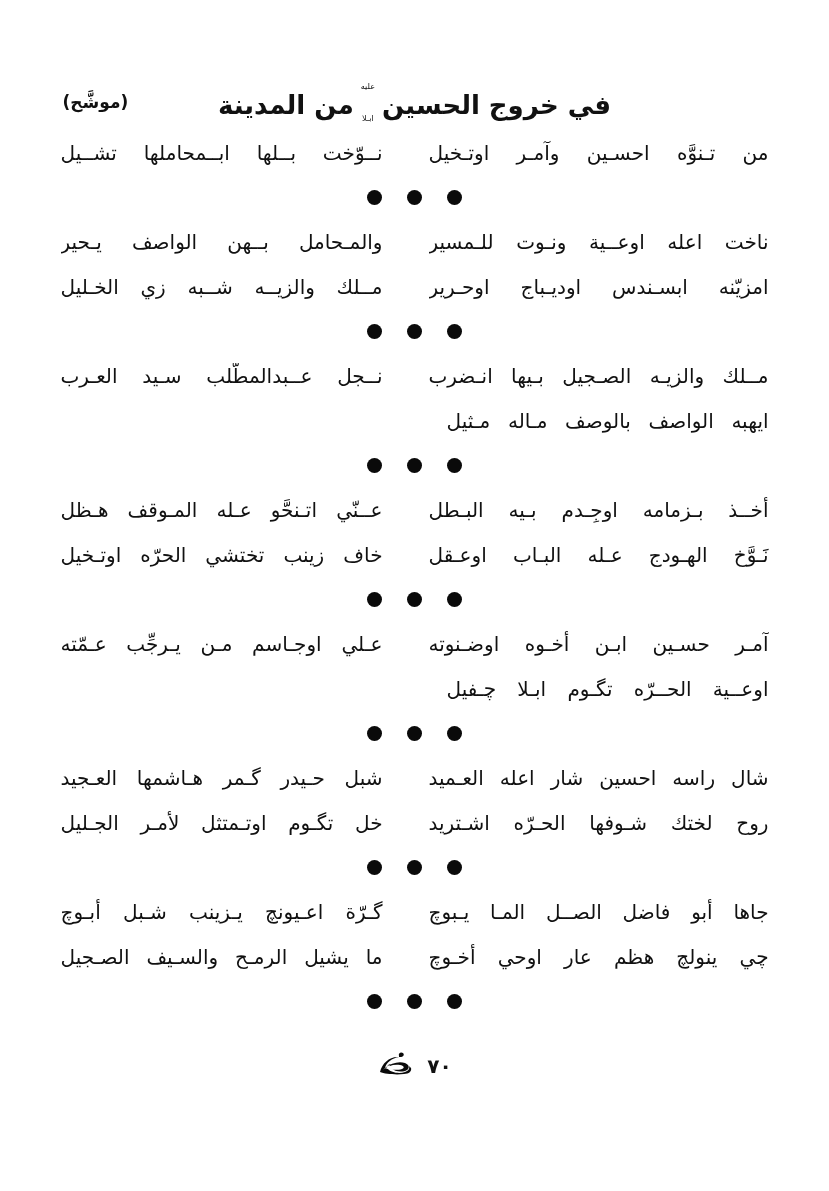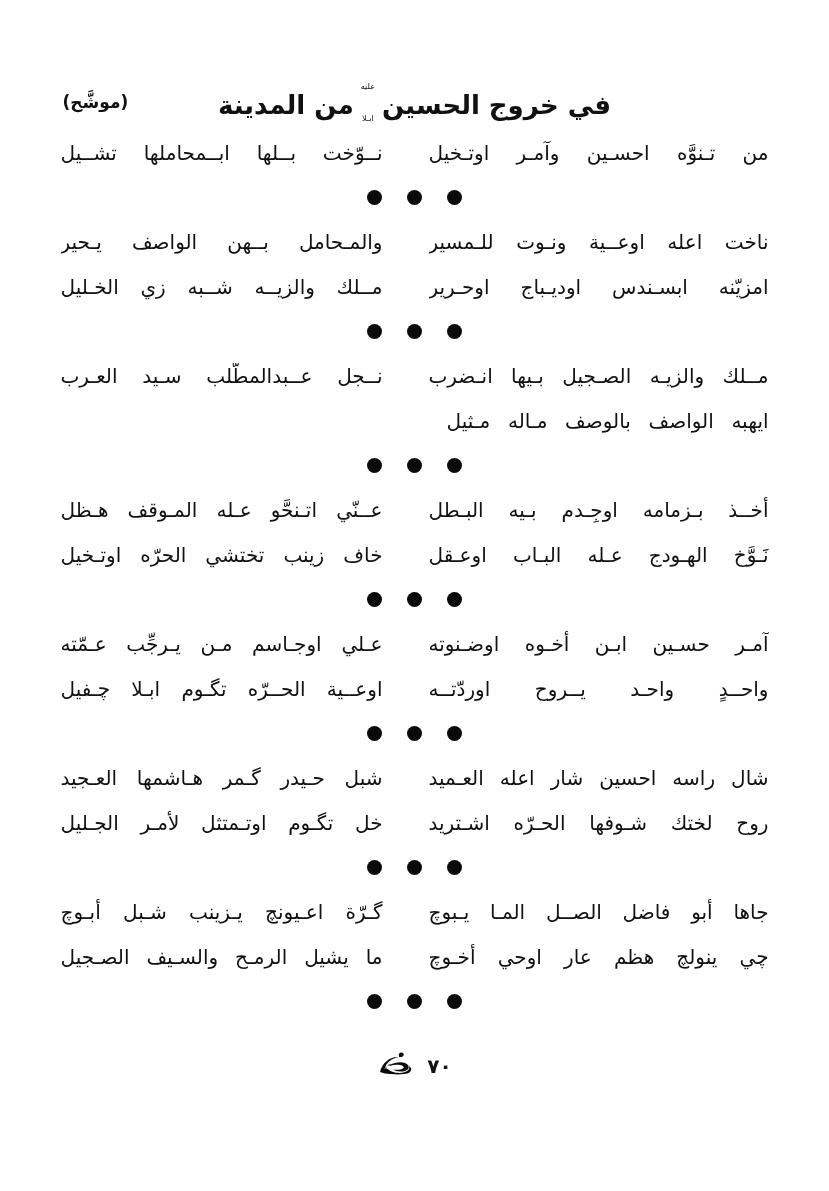--- a/index.html
+++ b/index.html
@@ -173,21 +173,20 @@
       <span class="dot"></span>
       <span class="dot"></span>
       <span class="dot"></span>
     </div>
 
     <div class="verse-row">
       <span class="hemi hemi-right">آمـر حسـين ابـن أخـوه اوضـنوته</span>
       <span class="hemi hemi-left">عـلي اوجـاسم مـن يـرجِّب عـمّته</span>
     </div>
     <div class="verse-row">
-      <span class="hemi hemi-right">واحــدٍ واحـد يــروح اوردّتــه</span>
       <span class="hemi hemi-left">اوعــية الحــرّه تگـوم ابـلا چـفيل</span>
     </div>
     <div class="dots-row">
       <span class="dot"></span>
       <span class="dot"></span>
       <span class="dot"></span>
     </div>
 
     <div class="verse-row">
       <span class="hemi hemi-right">شال راسه احسين شار اعله العـميد</span>

